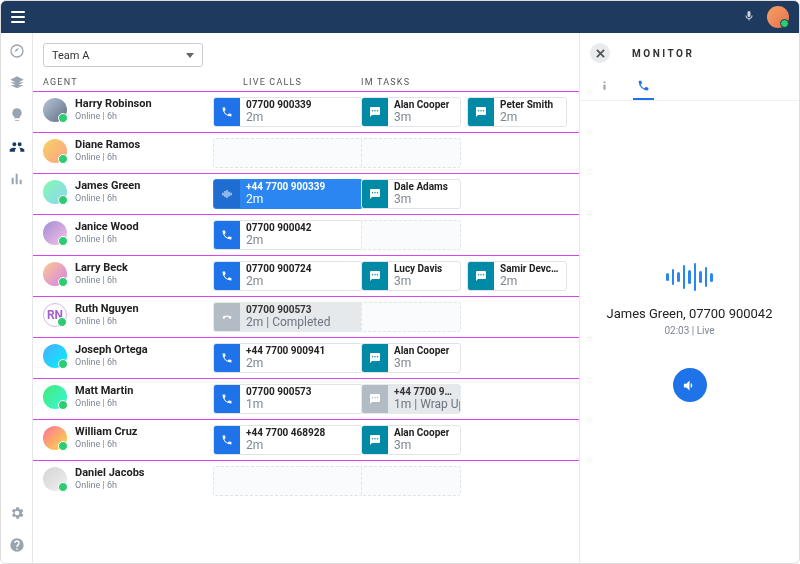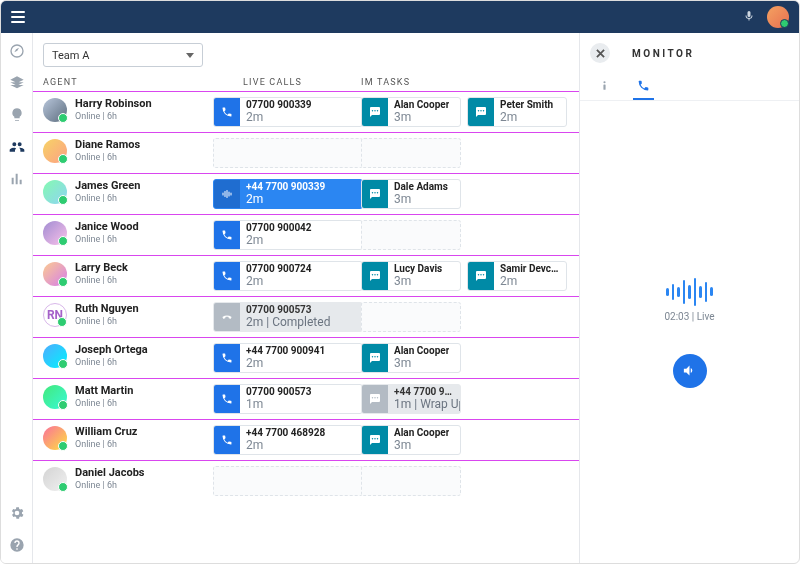--- a/index.html
+++ b/index.html
@@ -502,20 +502,21 @@
           <span style="height:8px"></span>
             <span style="height:16px"></span>
             <span style="height:10px"></span>
           <span style="height:24px"></span>
             <span style="height:14px"></span>
             <span style="height:28px"></span>
           <span style="height:12px"></span>
             <span style="height:20px"></span>
             <span style="height:9px"></span>
         </div>
+        <div class="mon-name">James Green, 07700 900042</div>
         <div class="mon-sub">02:03 | Live</div>
         <div class="speak-btn">
           <svg viewBox="0 0 24 24">
               <path d="M3 9v6h4l5 5V4L7 9H3zm13.5 3a4.5 4.5 0 0 0-2.5-4v8a4.5 4.5 0 0 0 2.5-4z"></path>
             </svg>
         </div>
       </div>
     </div>
   </div>
 </div>

